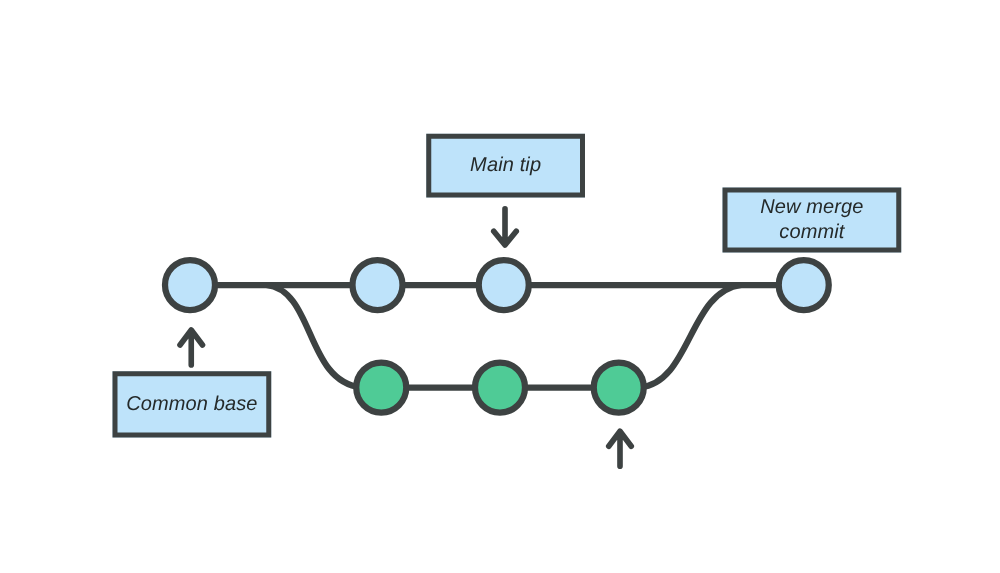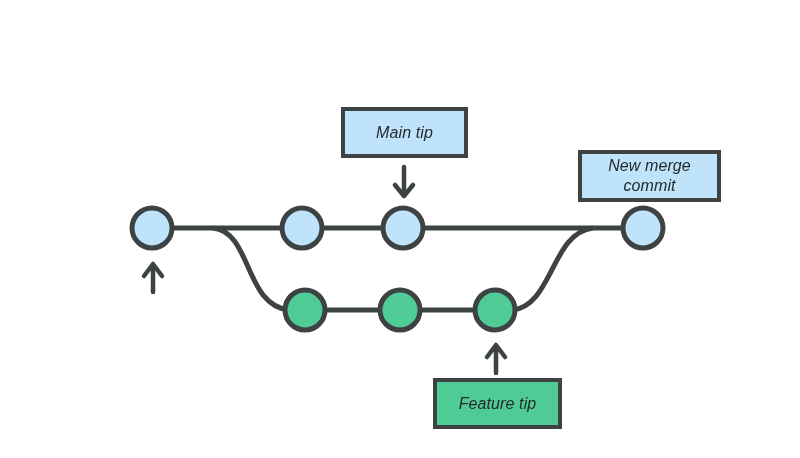--- a/index.html
+++ b/index.html
@@ -92,18 +92,18 @@
   </svg>
 
   <div class="label-box blue main-tip">
     <span>Main tip</span>
   </div>
 
   <div class="label-box blue new-merge">
     <span>New merge commit</span>
   </div>
 
+  <div class="label-box blue common-base">
+    <span>Common base</span>
+  </div>
 
-  <div class="label-box green feature-tip">
-    <span>Feature tip</span>
-  </div>
 
 </div>
 
 </body></html>

